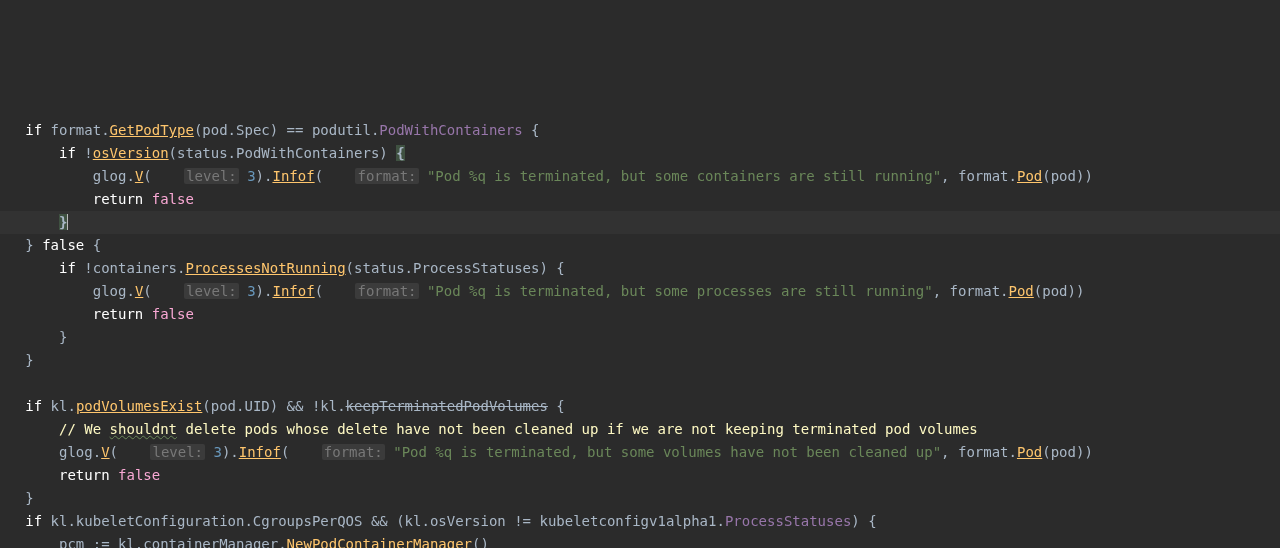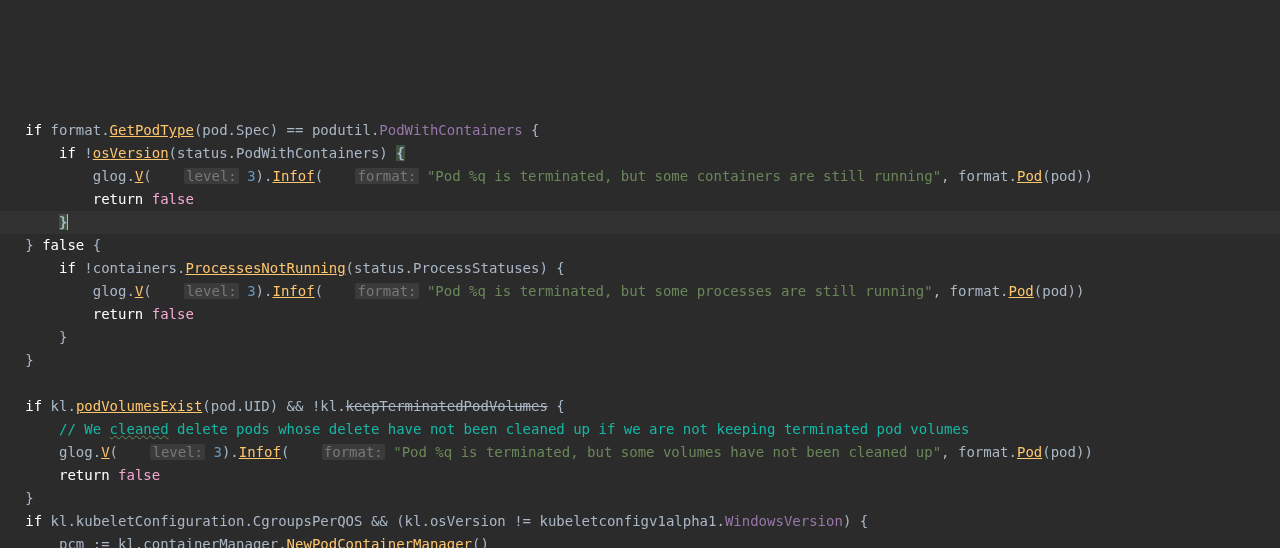--- a/index.html
+++ b/index.html
@@ -19,21 +19,21 @@
     padding: 4px 0 0 0;
   }
   .kw   { color: #ffffff; }      
   .bool { color: #f9a8d4; }      
   .call { color: #ffc66d; text-decoration: underline; }      
   .type { color: #9876aa; } 
   .str  { color: #6a8759; }      
   .hint { color: #787878; }      
   .hintbg { background: #3b3b3b; border-radius:2px; padding:0 2px;margin-left:24px;}
   .num  { color: #6897bb; }
-  .comm { color: #14b8a6; }      
+  .comm { color: #fef9c3; }      
   .typo { text-decoration: underline wavy #6a8759; text-decoration-thickness:1px;}
   .dep  { text-decoration: line-through; color:#a9b7c6;margin-top:7px;}
   .brace-hl { background:#3f5141; font-weight:bold;}
   .curline { background:#323232; display:inline-block; width:100%;}
   .caret { border-left:1px solid #bbb;}
 </style>
 </head>
 <body>
 
 
@@ -45,25 +45,25 @@
 <span>           <span class="kw">return</span><span class="bool"> false</span></span>
 <span class="curline">       <span class="brace-hl">}</span><span class="caret"></span></span>
 <span>   <span>} </span><span class="kw">false</span><span> {</span></span>
 <span>       <span class="kw">if</span><span> !containers.</span><span class="call">ProcessesNotRunning</span><span>(status.ProcessStatuses) {</span></span>
 <span>           <span>glog.</span><span class="call">V</span><span>( </span><span class="hint hintbg">level:</span><span class="num"> 3</span><span>).</span><span class="call">Infof</span><span>( </span><span class="hint hintbg">format:</span><span class="str"> "Pod %q is terminated, but some processes are still running"</span><span>, format.</span><span class="call">Pod</span><span>(pod))</span></span>
 <span>           <span class="kw">return</span><span class="bool"> false</span></span>
 <span>       <span>}</span></span>
 <span>   <span>}</span></span>
 <span> </span>
 <span>   <span class="kw">if</span><span> kl.</span><span class="call">podVolumesExist</span><span>(pod.UID) &amp;&amp; !kl.</span><span class="dep">keepTerminatedPodVolumes</span><span> {</span></span>
-<span>       <span class="comm">// We </span><span class="comm typo">cleaned</span><span class="comm"> delete pods whose delete have not been cleaned up if we are not keeping terminated pod volumes</span></span>
+<span>       <span class="comm">// We </span><span class="comm typo">shouldnt</span><span class="comm"> delete pods whose delete have not been cleaned up if we are not keeping terminated pod volumes</span></span>
 <span>       <span>glog.</span><span class="call">V</span><span>( </span><span class="hint hintbg">level:</span><span class="num"> 3</span><span>).</span><span class="call">Infof</span><span>( </span><span class="hint hintbg">format:</span><span class="str"> "Pod %q is terminated, but some volumes have not been cleaned up"</span><span>, format.</span><span class="call">Pod</span><span>(pod))</span></span>
 <span>       <span class="kw">return</span><span class="bool"> false</span></span>
 <span>   <span>}</span></span>
-<span>   <span class="kw">if</span><span> kl.kubeletConfiguration.CgroupsPerQOS &amp;&amp; (kl.osVersion != kubeletconfigv1alpha1.</span><span class="type">WindowsVersion</span><span>) {</span></span>
+<span>   <span class="kw">if</span><span> kl.kubeletConfiguration.CgroupsPerQOS &amp;&amp; (kl.osVersion != kubeletconfigv1alpha1.</span><span class="type">ProcessStatuses</span><span>) {</span></span>
 <span>       <span>pcm := kl.containerManager.</span><span class="call">NewPodContainerManager</span><span>()</span></span>
 
 
 
 
 </div>
 
 
 
 

